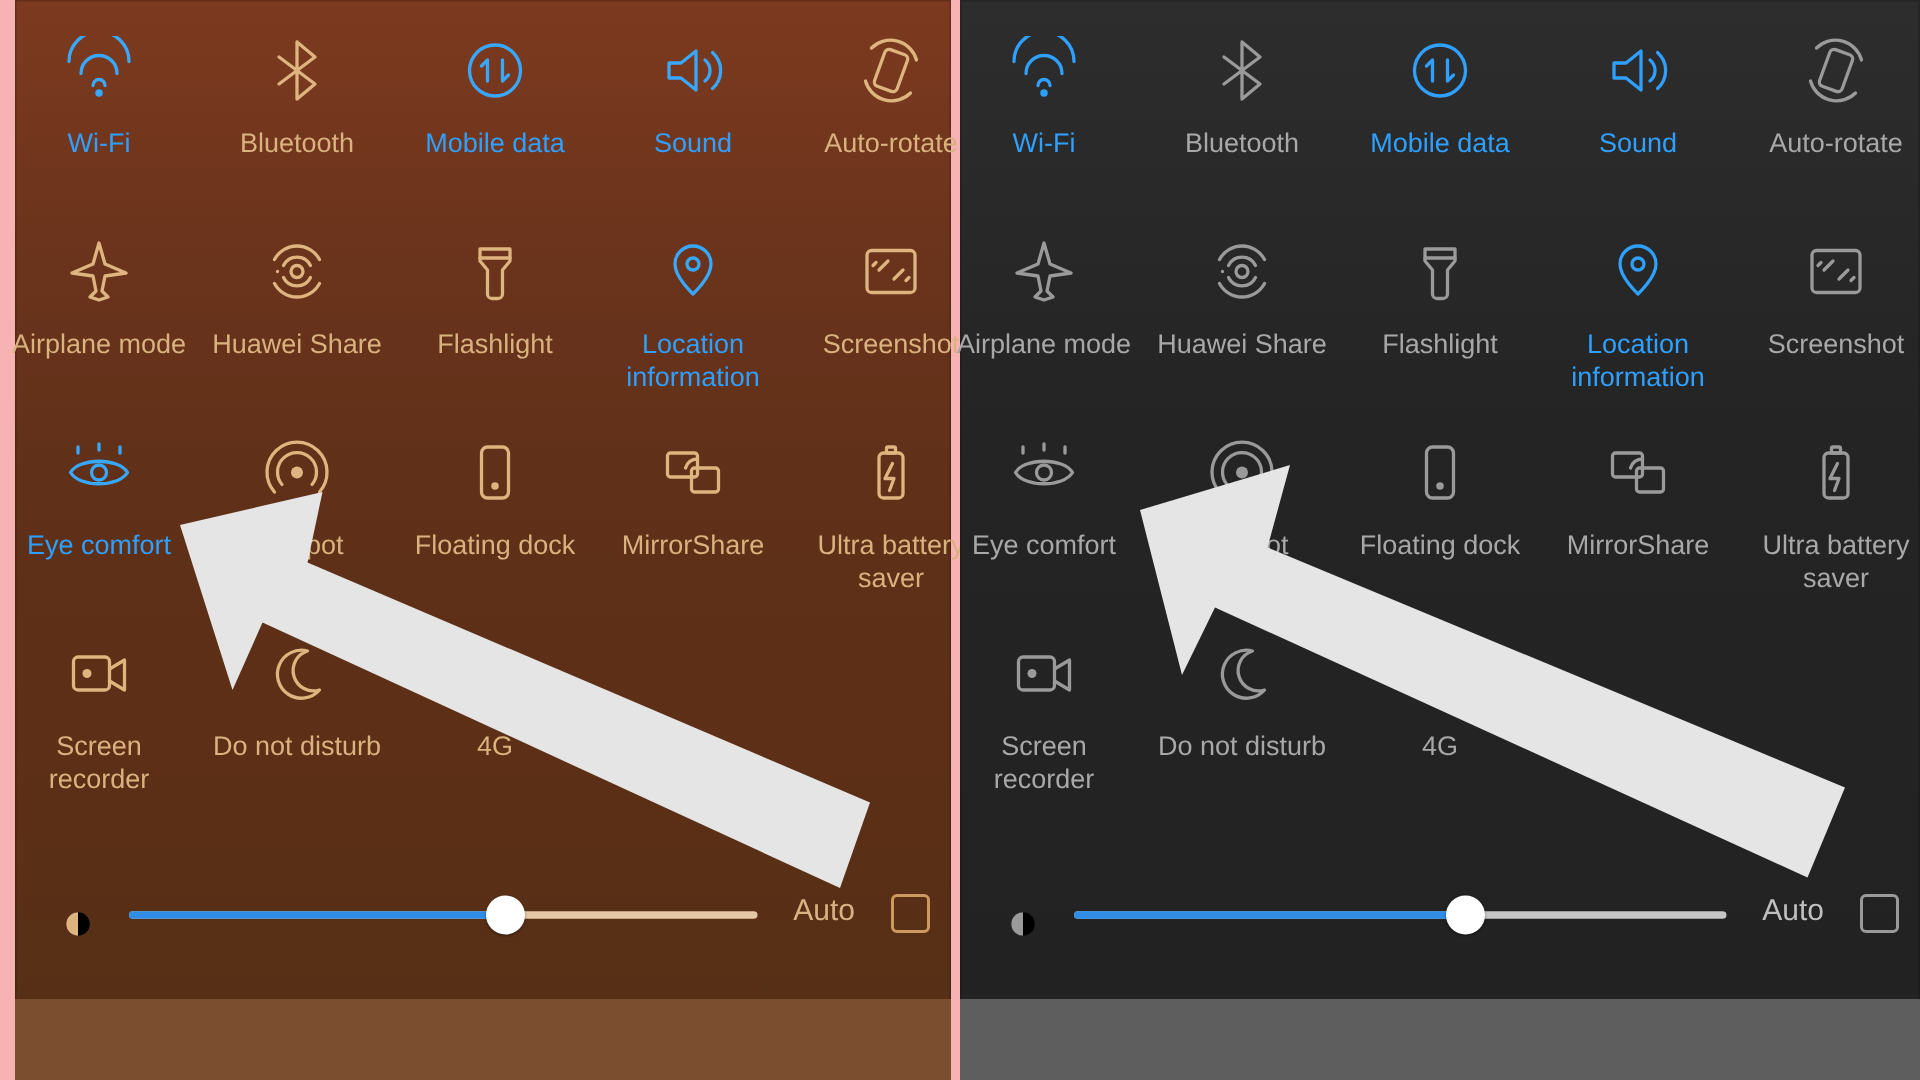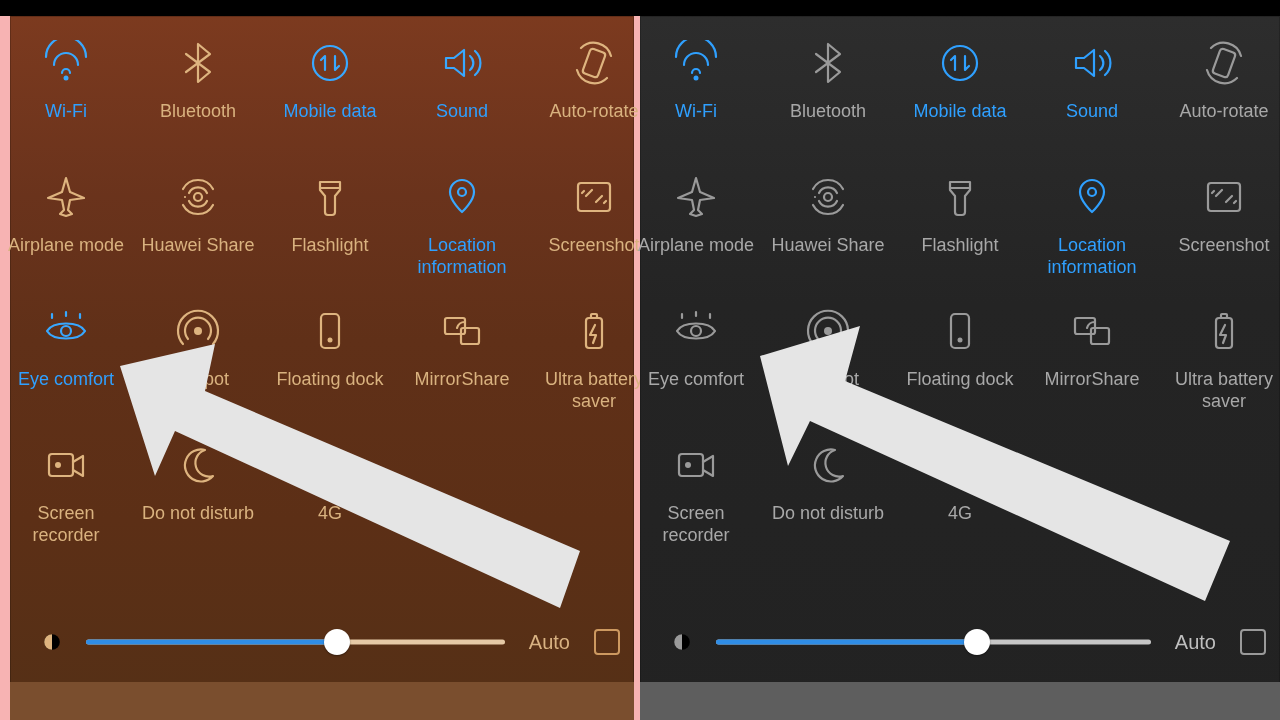--- a/index.html
+++ b/index.html
@@ -8,21 +8,20 @@
     height: 720px;
     overflow: hidden;
     font-family: -apple-system, "Helvetica Neue", Arial, sans-serif;
     background: #000;
   }
   .stage {
     position: relative;
     width: 1280px;
     height: 692px;
     display: flex;
-    margin-top: 16px;
   }
 
   
   .panel {
     position: relative;
     width: 640px;
     height: 720px;
     box-shadow: inset 0 0 0 1px rgba(0,0,0,.2);
   }
   .panel-inner {
@@ -99,21 +98,21 @@
     fill: none;
   }
 
   
   .brightness {
     position: absolute;
     left: 0; right: 0;
     bottom: 64px;
     height: 60px;
     display: flex;
-    align-items: center;
+    align-items: flex-start;
     padding: 0 14px 0 22px;
     gap: 14px;
   }
   .brightness .sun {
     width: 40px; height: 40px;
     color: var(--c-inactive);
   }
   .slider {
     position: relative;
     flex: 1;

